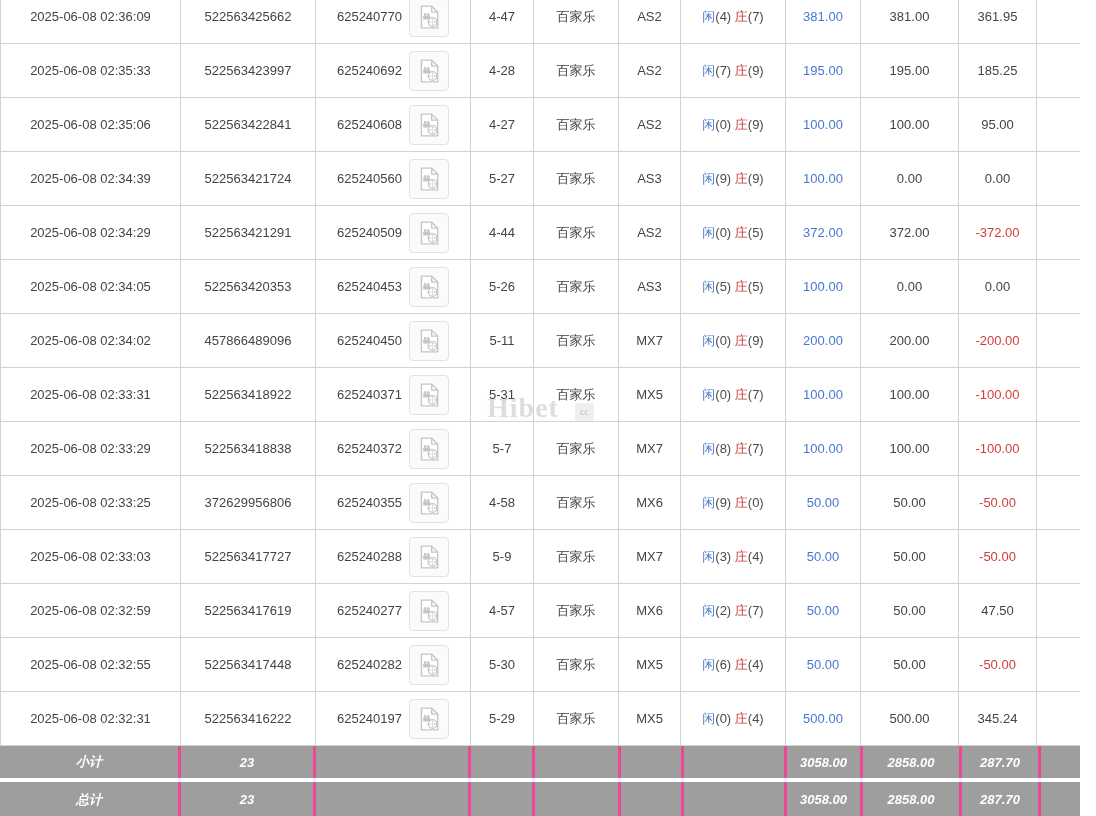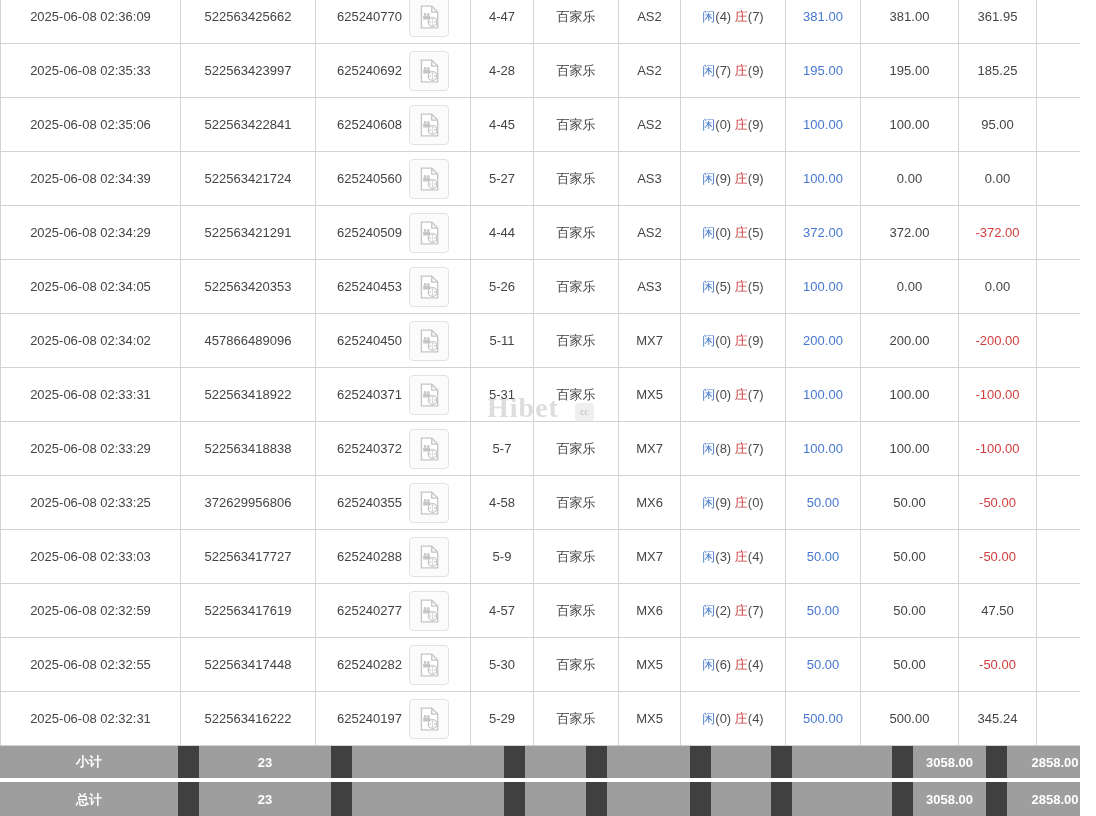--- a/index.html
+++ b/index.html
@@ -31,22 +31,23 @@
   .red   { color:#c83c3c; }
   .dark  { color:#4a4a4a; }
   .bet-link { color:#4678d2; cursor:pointer; }
   td.neg, .neg { color:#d23c3c !important; }
 
   
   .summary { width:1096px; background:#fff; }
   .sum-row {
     display:grid;
     grid-template-columns:178px 132px 152px 61px 83px 60px 100px 73px 96px 76px 1fr;
-    column-gap:21px;
-    background:#404040;
+    column-gap:3px;
+    background:#ec4899;
+    font-style:italic;
   }
   .sum-row.first { height:32px; margin-bottom:4px; }
   .sum-row.second { height:35px; }
   .sum-cell {
     background:#9e9e9e; color:#fff; font-size:13px; font-weight:bold;
     display:flex; align-items:center; justify-content:center;
     overflow:hidden; white-space:nowrap;
   }
 
   
@@ -175,21 +176,21 @@
             <circle cx="15.3" cy="16.6" r="4" fill="#ffffff" stroke="#c6c6c6" stroke-width="1.2"></circle>
             <circle cx="15.3" cy="14.4" r="0.8" fill="#c6c6c6"></circle>
             <circle cx="13.1" cy="16.6" r="0.8" fill="#c6c6c6"></circle>
             <circle cx="15.3" cy="18.8" r="0.8" fill="#c6c6c6"></circle>
             <circle cx="17.5" cy="16.6" r="0.8" fill="#c6c6c6"></circle>
             <circle cx="15.3" cy="16.6" r="0.7" fill="#c6c6c6"></circle>
           </svg>
         </button>
       </div>
     </td>
-    <td>4-45</td>
+    <td>4-27</td>
     <td>百家乐</td>
     <td>AS2</td>
     <td>
       <span class="blue">闲</span><span class="dark">(0)</span>
       <span class="red">庄</span><span class="dark">(9)</span>
     </td>
     <td>
       <span class="bet-link">100.00</span>
     </td>
     <td>100.00</td>

